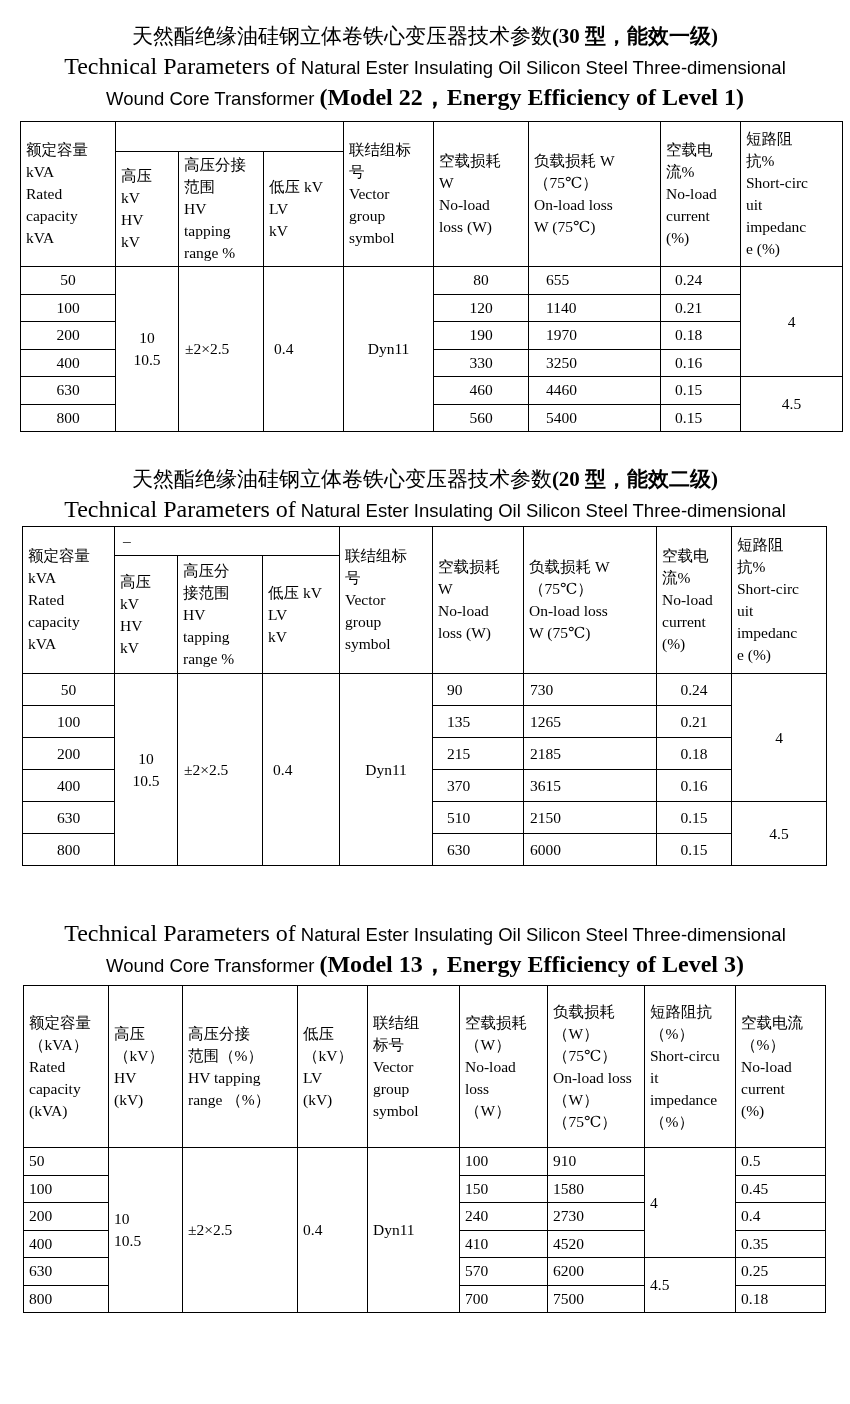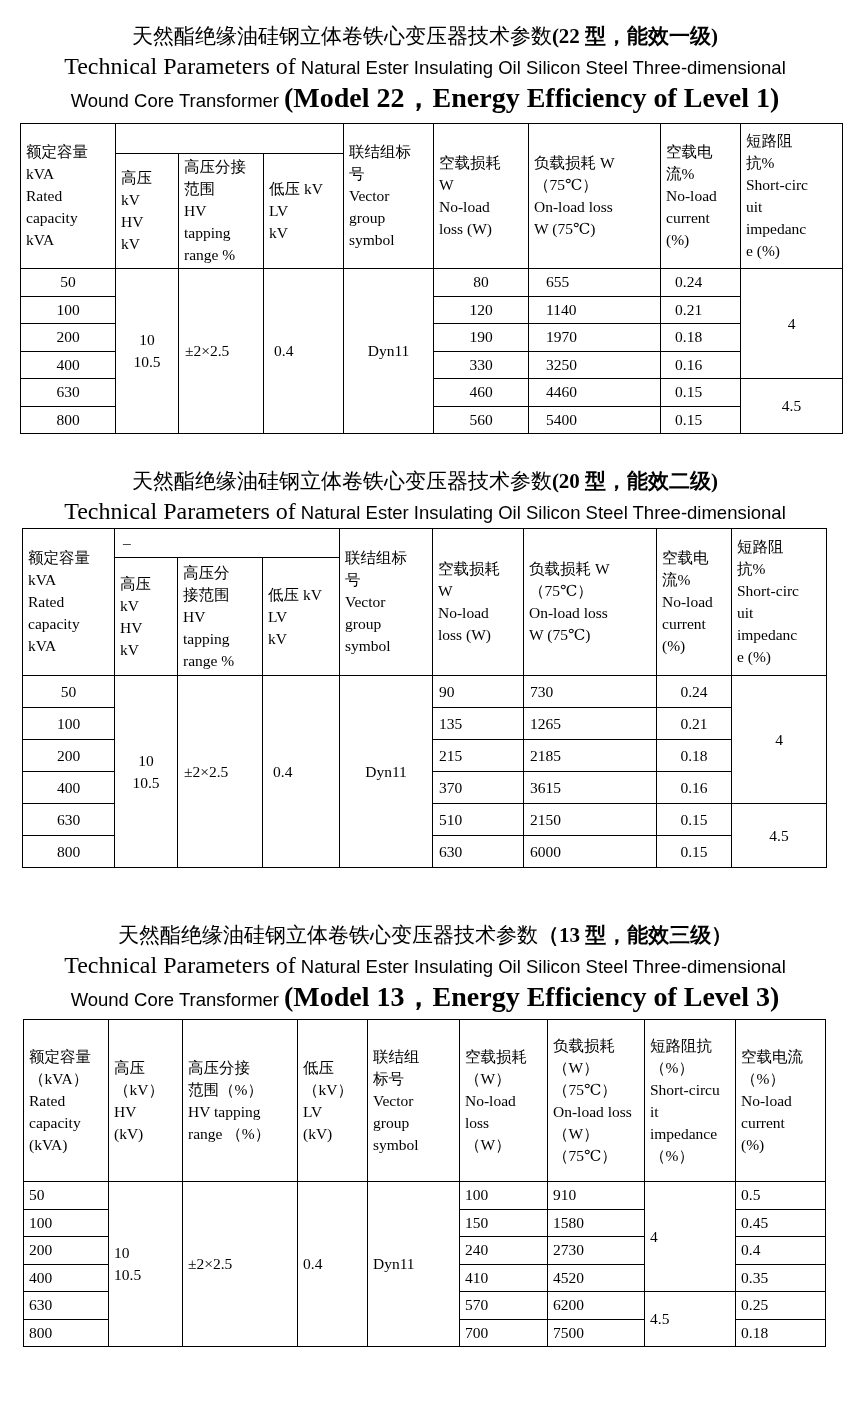--- a/index.html
+++ b/index.html
@@ -5,21 +5,21 @@
   html,body { margin:0; padding:0; background:#ffffff; }
   body { width:850px; color:#000; font-family:"Liberation Serif","DejaVu Serif",serif; }
   .page { padding:22px 0 28px 0; }
 
   .title-block { text-align:center; }
   .tl { line-height:29px; }
   .zh { font-size:21px; }
   .zh-paren { font-size:21px; font-weight:bold; }
   .en-serif { font-size:24px; }
   .en-sans { font-family:"Liberation Sans","DejaVu Sans",sans-serif; font-size:18.5px; }
-  .en-bold { font-size:28px; font-weight:bold; }
+  .en-bold { font-size:24px; font-weight:bold; }
   .sp { margin-right:5px; }
 
   .title-2 { margin-top:33px; }
   .title-3 { margin-top:53px; }
 
   table { border-collapse:collapse; table-layout:fixed; font-size:15.5px; line-height:1.42; }
   td { border:1px solid #000; vertical-align:middle; white-space:pre-line; padding:1px 2px; overflow:hidden; }
   .hc { padding:2px 5px; text-align:left; }
 
   .t1 { margin-left:20px; margin-top:7px; }
@@ -32,36 +32,36 @@
   .t1 .ol   { padding-left:17px; }
   .t1 .cu   { padding-left:14px; }
 
   .t2 { margin-left:22px; margin-top:0; }
   .t2 tr.h1 { height:29px; }
   .t2 tr.h2 { height:118px; }
   .t2 tr.dr { height:32px; }
   .t2 .cap, .t2 .mhv, .t2 .mvec, .t2 .cu, .t2 .imp { text-align:center; }
   .t2 .mtap { padding-left:6px; }
   .t2 .mlv  { padding-left:10px; }
-  .t2 .nl   { padding-left:6px;margin-left:17px; }
+  .t2 .nl   { padding-left:14px;margin-left:17px; }
   .t2 .ol   { padding-left:6px;margin-top:32px; }
   .t2 .group { text-align:left; padding-left:8px; }
 
   .t3 { margin-left:23px; margin-top:4px; }
   .t3 tr.h1 { height:162px; }
   .t3 tr.dr { height:27.5px; }
   .t3 td { text-align:left; padding-left:5px; }
 </style>
 </head>
 <body>
 
 <div class="page">
 
   <div class="title-block">
-    <div class="tl"><span class="zh">天然酯绝缘油硅钢立体卷铁心变压器技术参数</span><span class="zh-paren">(22 型，能效一级)</span></div>
+    <div class="tl"><span class="zh">天然酯绝缘油硅钢立体卷铁心变压器技术参数</span><span class="zh-paren">(30 型，能效一级)</span></div>
     <div class="tl"><span class="en-serif sp">Technical Parameters of</span><span class="en-sans">Natural Ester Insulating Oil Silicon Steel Three-dimensional</span></div>
     <div class="tl"><span class="en-sans sp">Wound Core Transformer</span><span class="en-bold">(Model 22，Energy Efficiency of Level 1)</span></div>
   </div>
 
   <table class="t1">
     <colgroup>
         <col style="width:95px">
         <col style="width:63px">
         <col style="width:85px">
         <col style="width:80px">
@@ -268,21 +268,20 @@
     <tr class="dr">
       <td class="cap">800</td>
       <td class="nl">630</td>
       <td class="ol">6000</td>
       <td class="cu">0.15</td>
     </tr>
     </tbody>
   </table>
 
   <div class="title-block title-3">
-    <div class="tl"><span class="zh">天然酯绝缘油硅钢立体卷铁心变压器技术参数</span><span class="zh-paren">（13 型，能效三级）</span></div>
     <div class="tl"><span class="en-serif sp">Technical Parameters of</span><span class="en-sans">Natural Ester Insulating Oil Silicon Steel Three-dimensional</span></div>
     <div class="tl"><span class="en-sans sp">Wound Core Transformer</span><span class="en-bold">(Model 13，Energy Efficiency of Level 3)</span></div>
   </div>
 
   <table class="t3">
     <colgroup>
         <col style="width:85px">
         <col style="width:74px">
         <col style="width:115px">
         <col style="width:70px">

